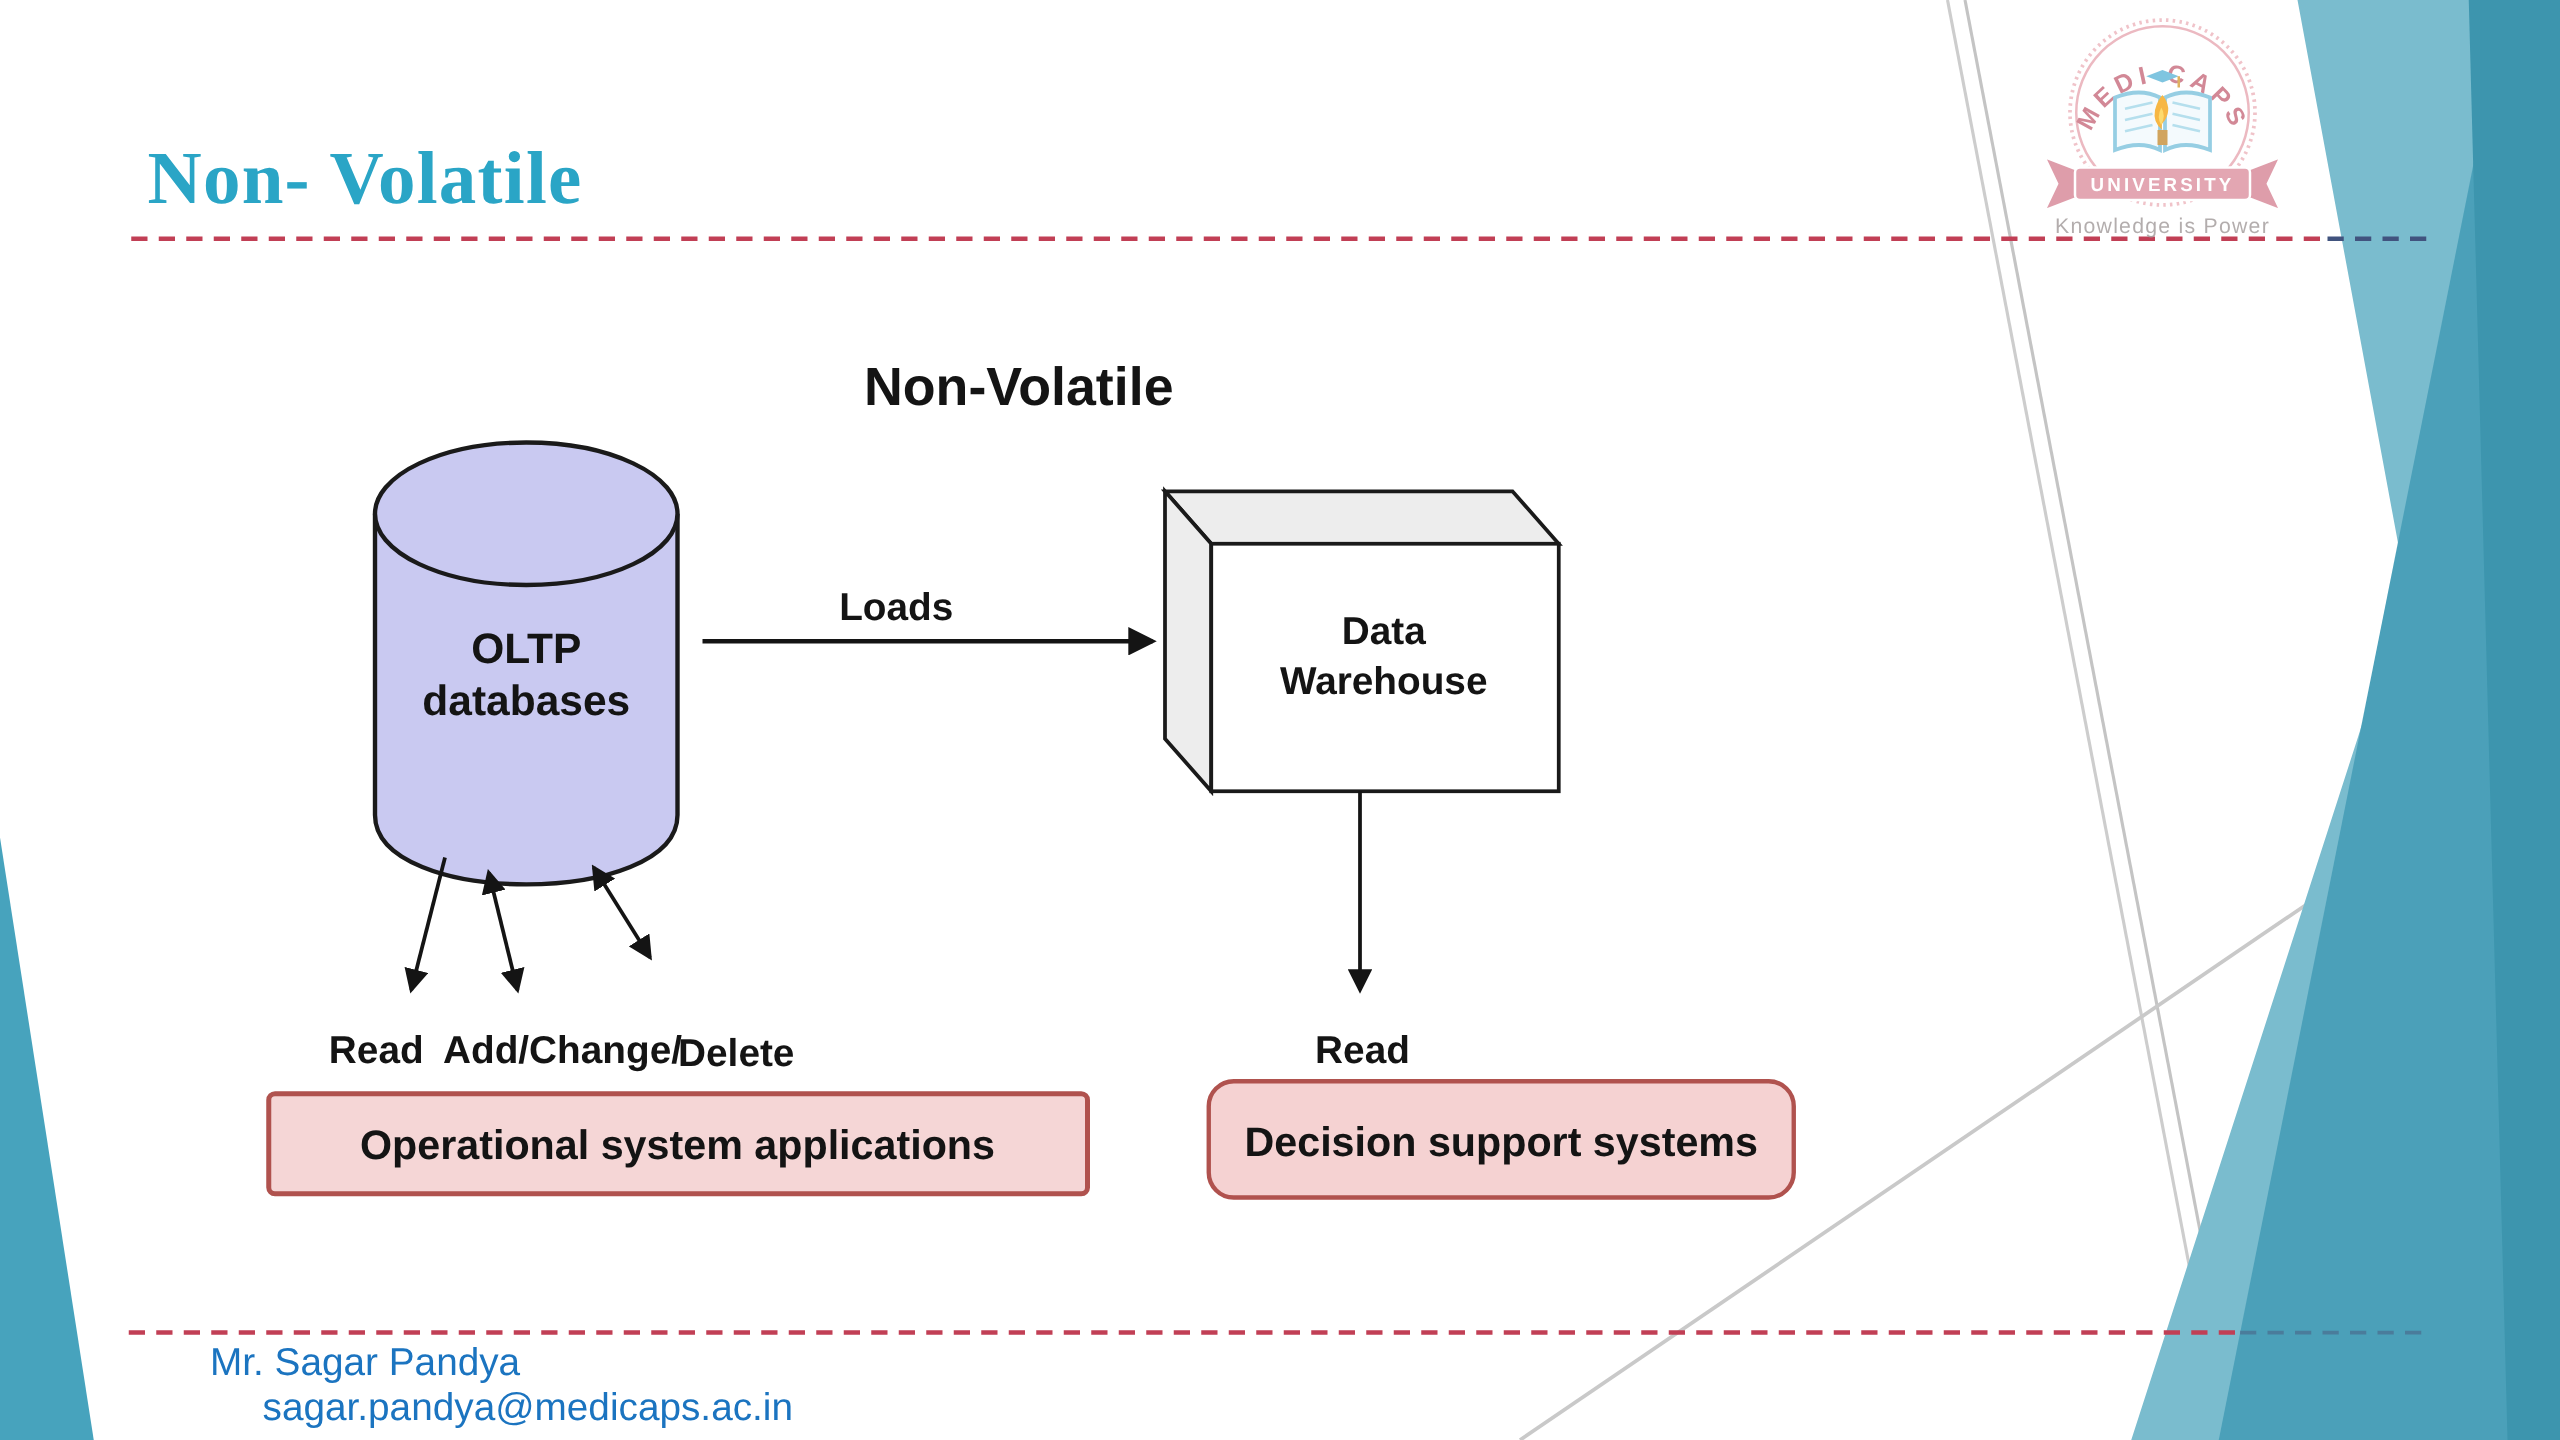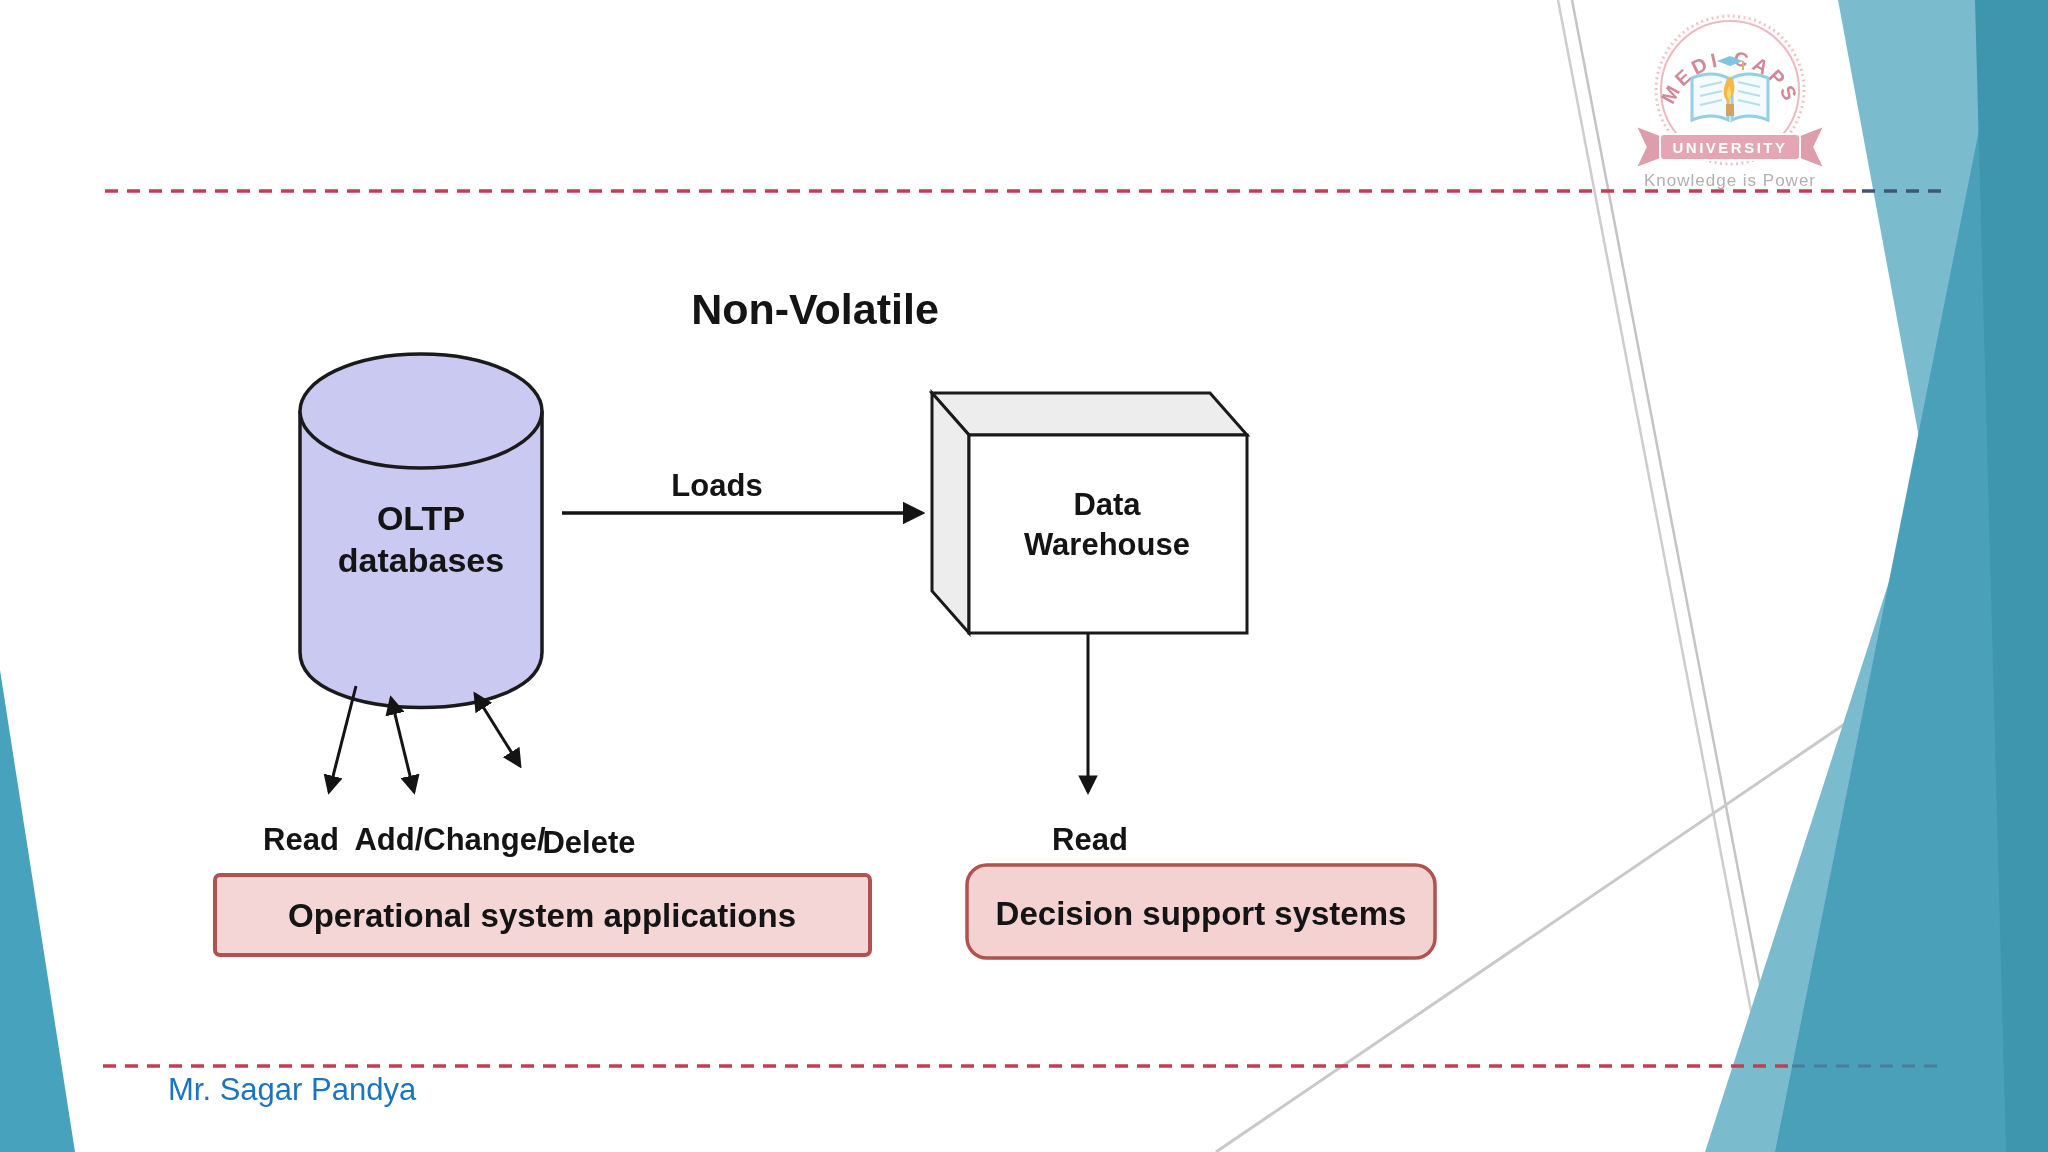--- a/index.html
+++ b/index.html
@@ -126,15 +126,17 @@
         <rect x="215" y="875" width="655" height="80" rx="5" fill="#F5D6D6" stroke="#B0524E" stroke-width="4"></rect>
         <text x="542" y="927" text-anchor="middle" class="box-txt">Operational system applications</text>
       </g>
       <g>
         <rect x="967" y="865" width="468" height="93" rx="20" fill="#F5D2D2" stroke="#B0524E" stroke-width="3.5"></rect>
         <text x="1201" y="925" text-anchor="middle" class="box-txt">Decision support systems</text>
       </g>
     </g>
   </svg>
 
+  <div class="title">Non- Volatile</div>
   <div class="footer-name">Mr. Sagar Pandya</div>
+  <div class="footer-email">sagar.pandya@medicaps.ac.in</div>
 
 </div>
 
 </body></html>

